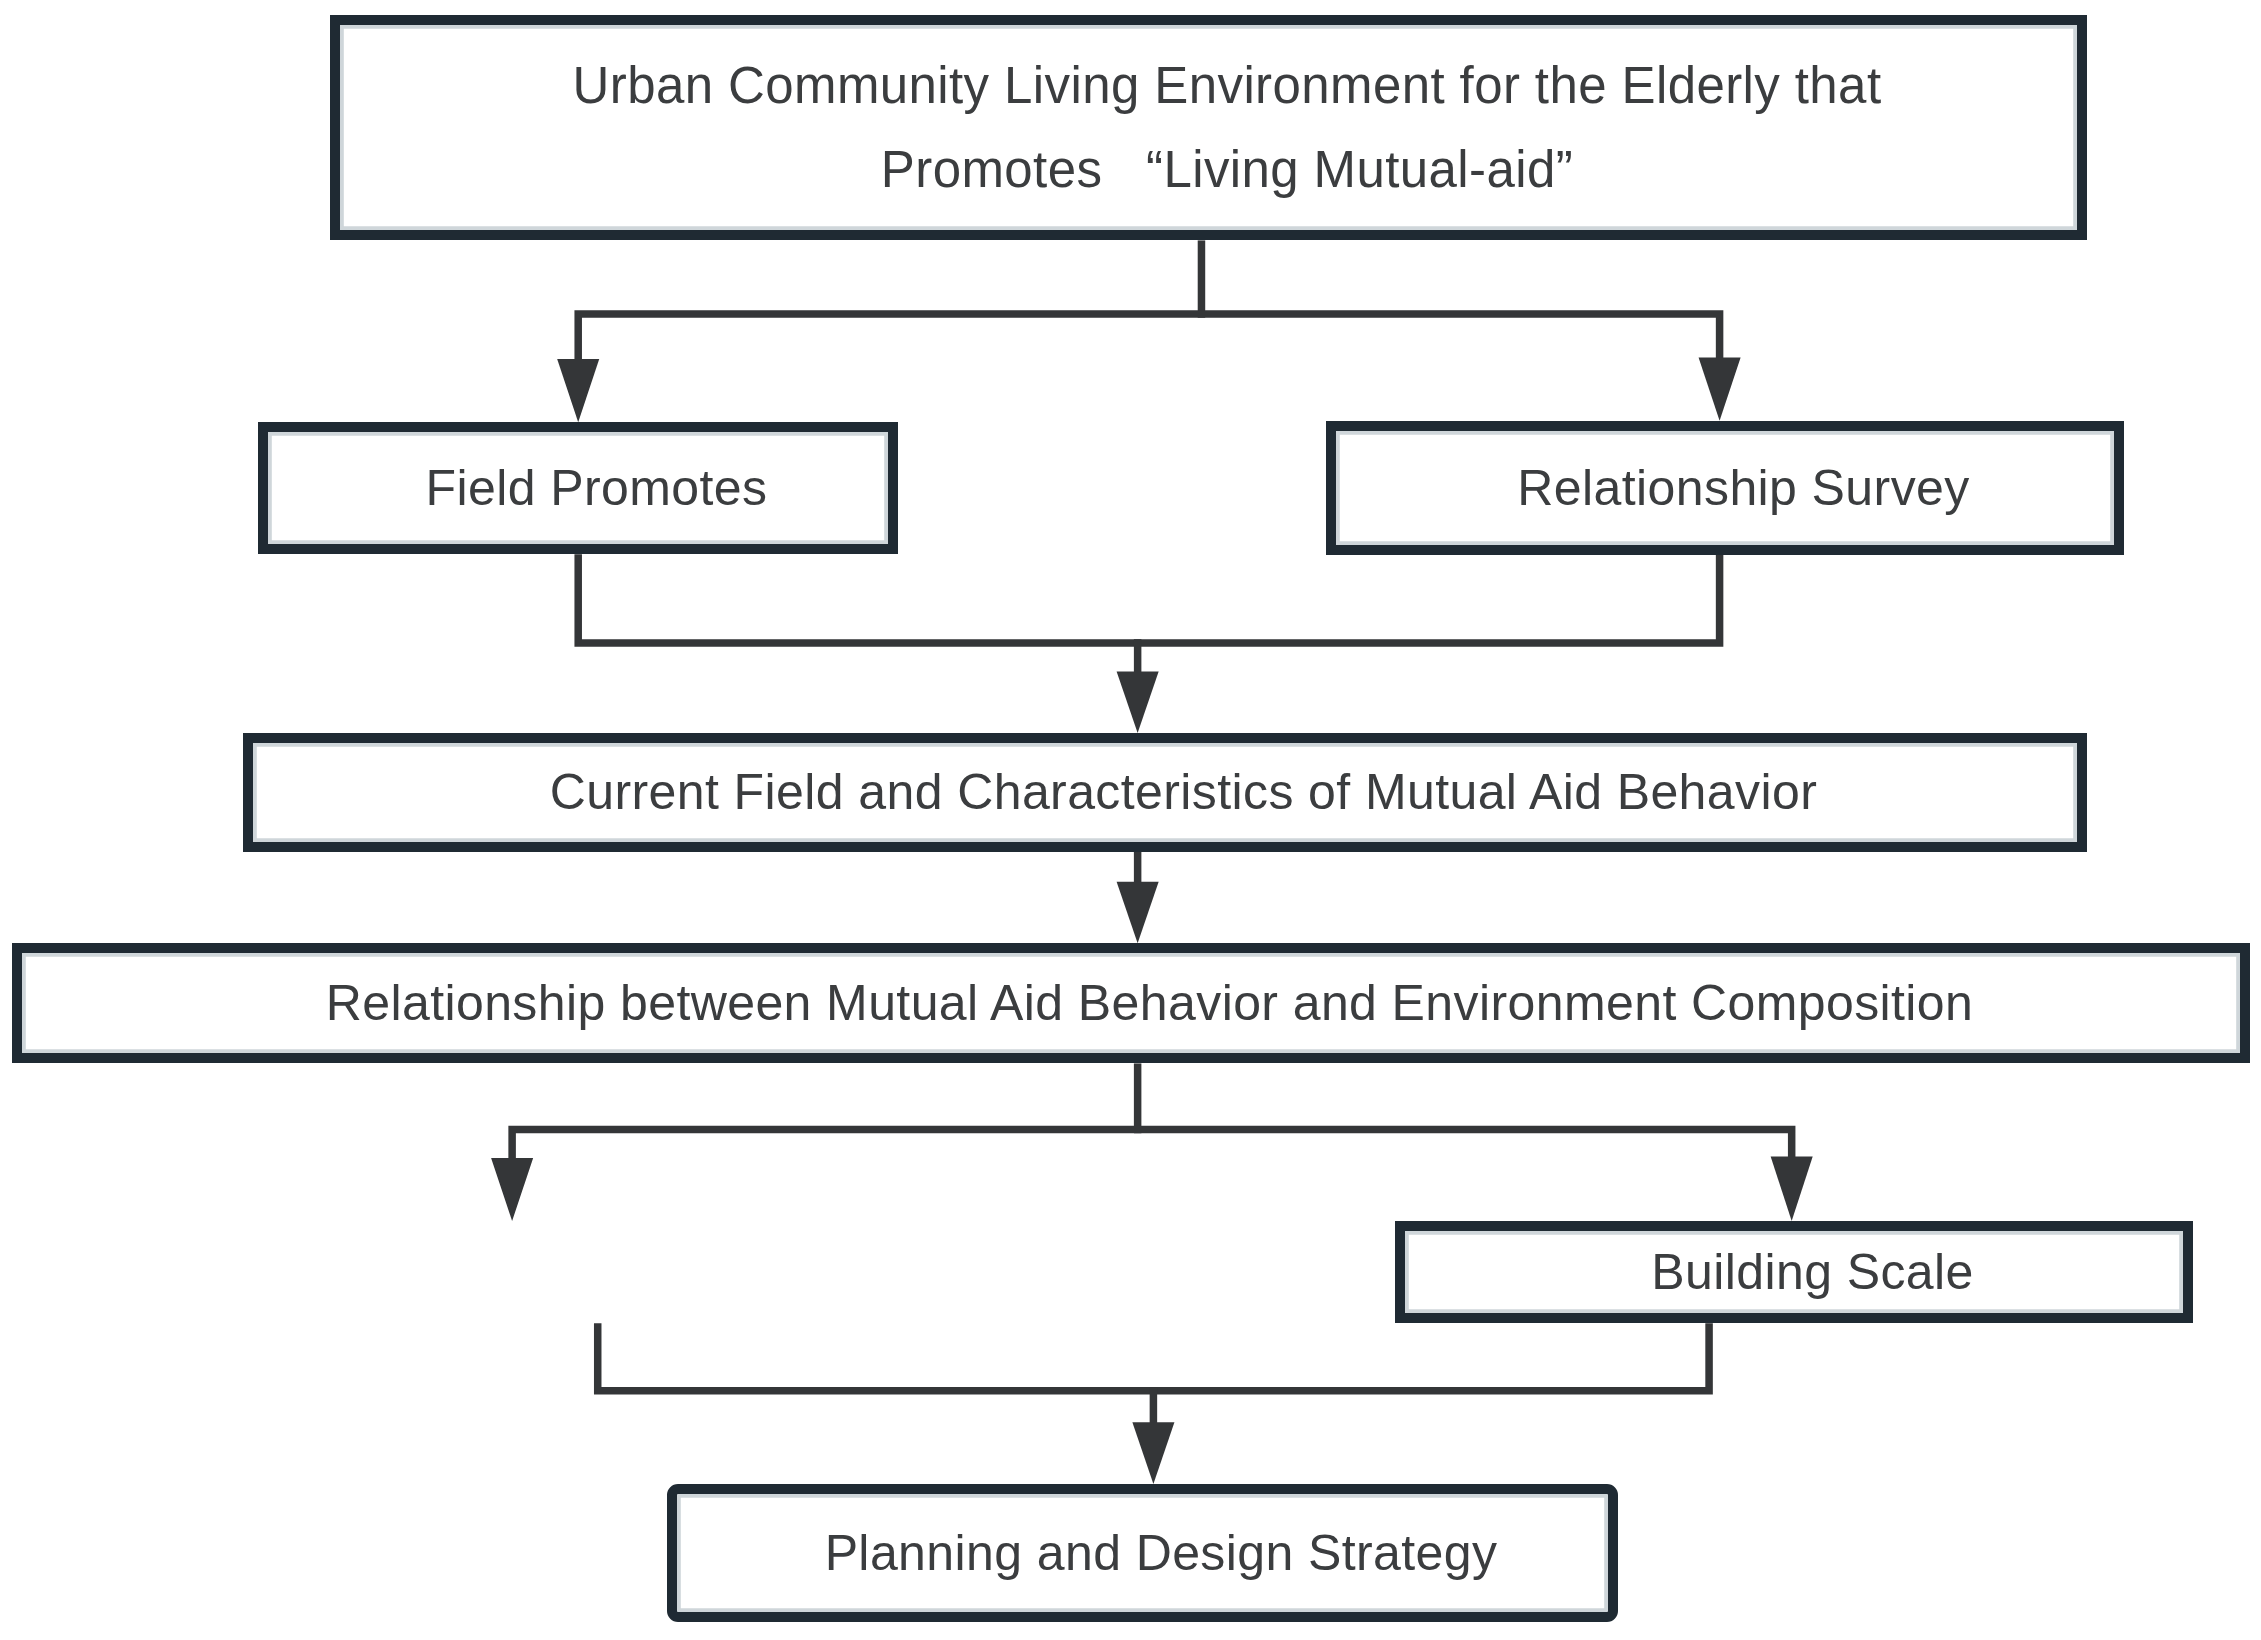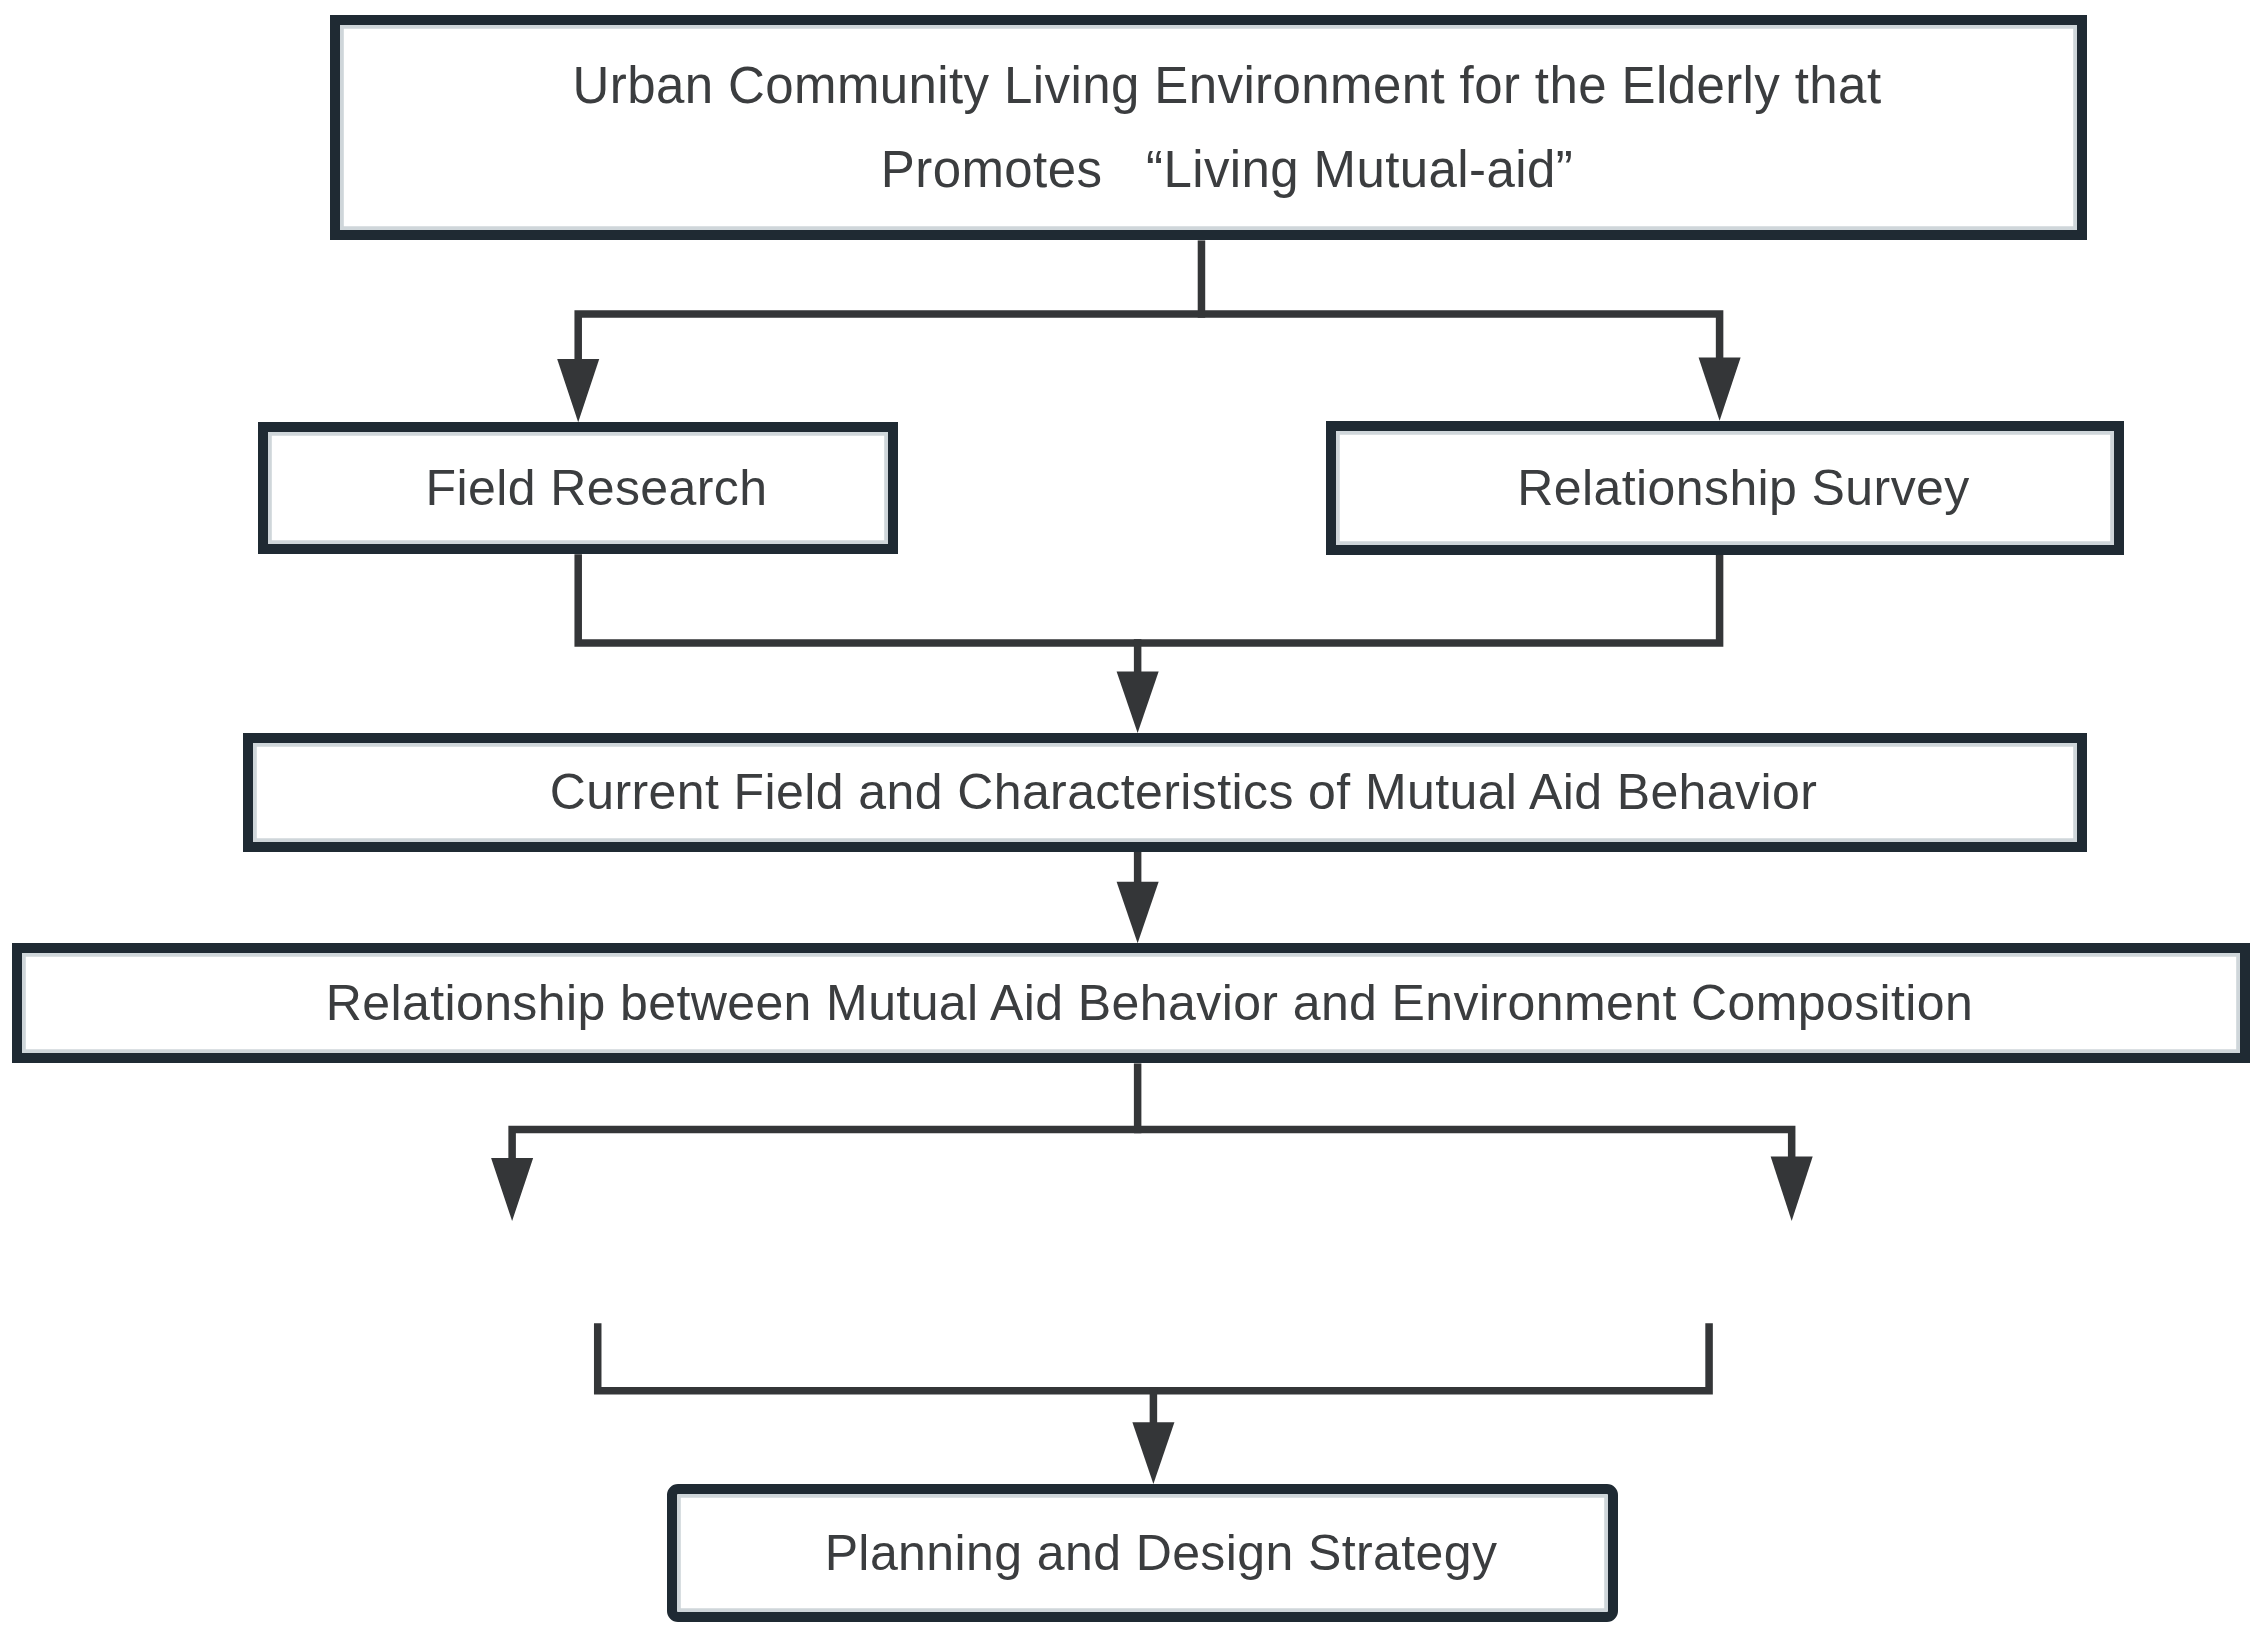--- a/index.html
+++ b/index.html
@@ -94,35 +94,38 @@
     <line class="edge" x1="1536" y1="1847" x2="1536" y2="1896"></line>
     <polygon class="arrowhead" points="1508,1894 1564,1894 1536,1976"></polygon>
   </svg>
 
   <div class="node node-root">
     <span class="label">Urban Community Living Environment for the Elderly that
 Promotes   “Living Mutual-aid”</span>
   </div>
 
   <div class="node node-field">
-    <span class="label">Field Research</span>
+    <span class="label">Field Promotes</span>
   </div>
 
   <div class="node node-quest">
     <span class="label">Relationship Survey</span>
   </div>
 
   <div class="node node-current">
     <span class="label">Current Field and Characteristics of Mutual Aid Behavior</span>
   </div>
 
   <div class="node node-relationship">
     <span class="label">Relationship between Mutual Aid Behavior and Environment Composition</span>
   </div>
 
 
+  <div class="node node-building">
+    <span class="label">Building Scale</span>
+  </div>
 
   <div class="node node-planning">
     <span class="label">Planning and Design Strategy</span>
   </div>
 
 </div>
 
 
 </body></html>

